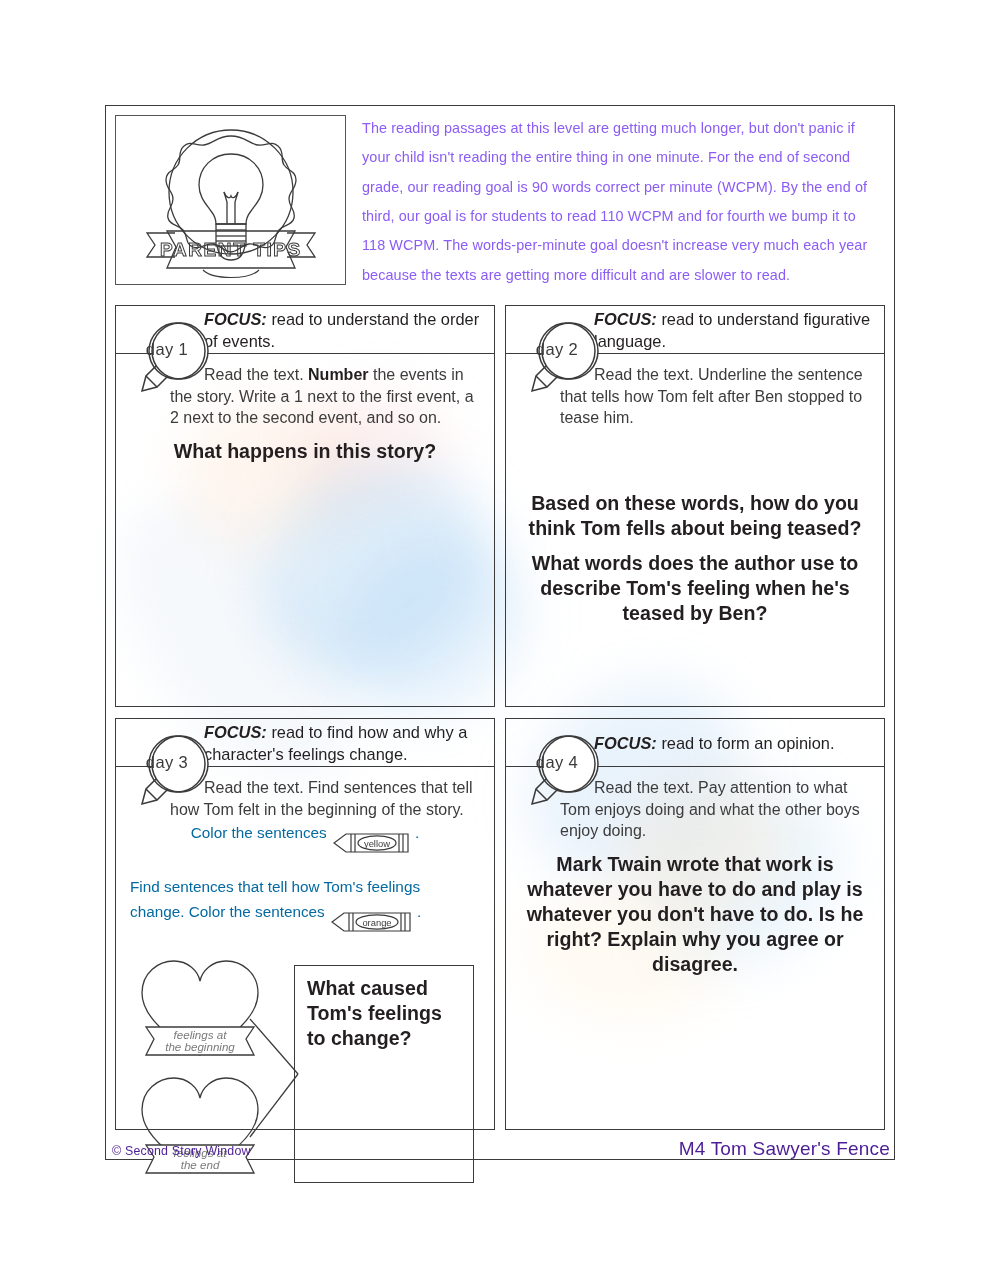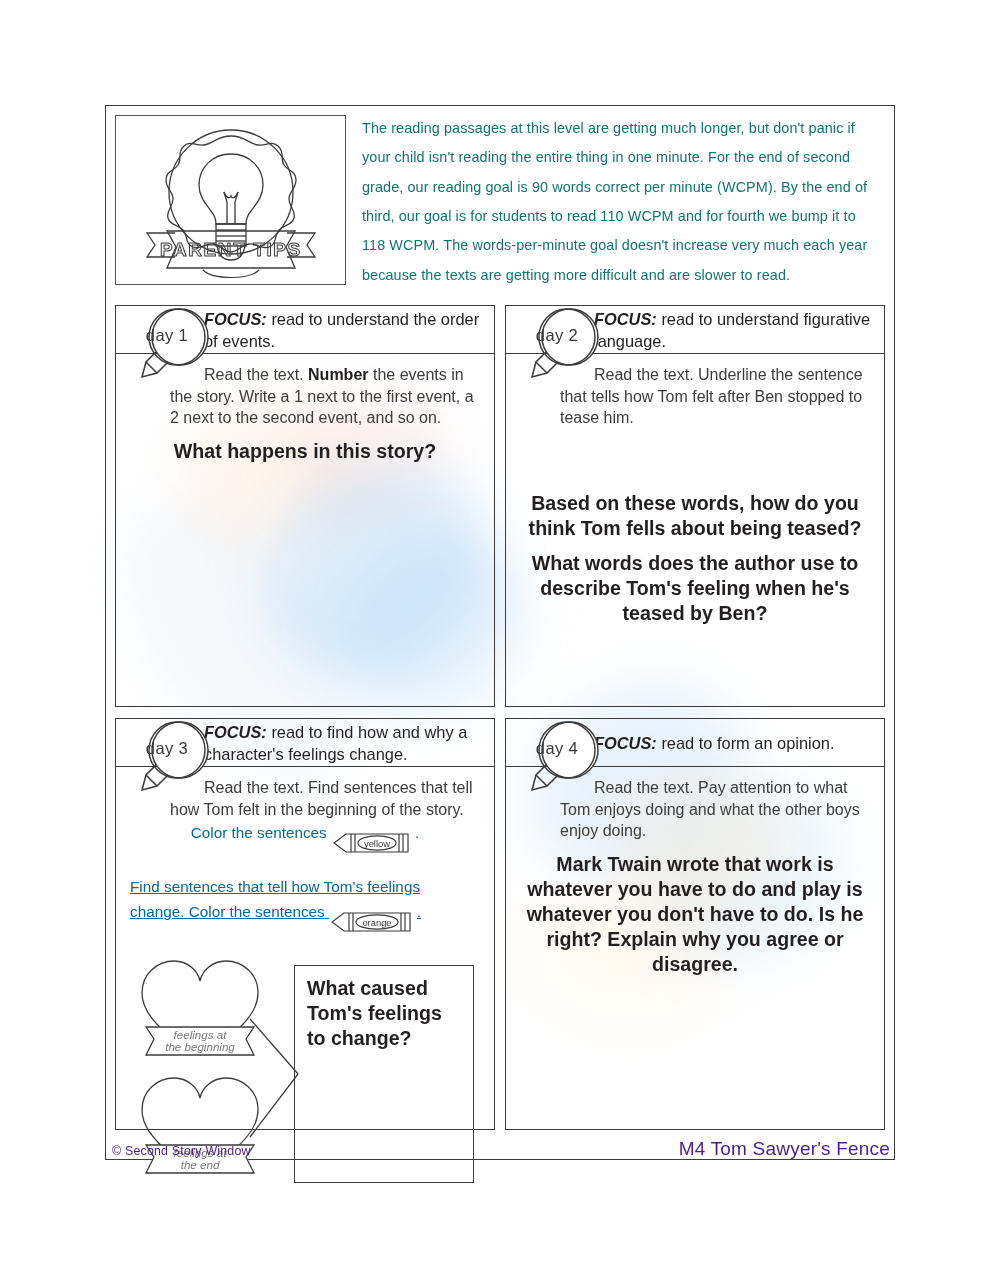--- a/index.html
+++ b/index.html
@@ -81,21 +81,21 @@
     margin: 10px 10px 10px 0;
     padding: 4px 14px 0 16px;
     box-sizing: border-box;
     display: flex;
     align-items: center;
   }
   #tips-paragraph {
     font-family: "Liberation Sans", sans-serif;
     font-size: 14.4px;
     line-height: 29.4px;
-    color: #0f766e;
+    color: #8b5cf6;
     letter-spacing: 0.1px;
     font-weight: 300;
   }
 
   
   .day-panel {
     position: absolute;
     border: 1.3px solid #3b3b3b;
     box-sizing: border-box;
     background: transparent;
@@ -121,21 +121,21 @@
     line-height: 22px;
     color: #231f20;
     font-weight: 400;
   }
   .day-focus .focus-word { font-weight: 700; font-style: italic; }
 
   
   .magnifier {
     position: absolute;
     left: 16px;
-    top: 0;
+    top: 14px;
     width: 92px;
     height: 92px;
     z-index: 6;
     pointer-events: none;
   }
   .magnifier .day-label {
     position: absolute;
     left: 0; top: 0;
     width: 70px;
     height: 58px;
@@ -176,21 +176,21 @@
   .color-line {
     font-size: 15.3px;
     line-height: 25.5px;
     color: #0369a1;
     display: flex;
     align-items: flex-start;
     justify-content: center;
     flex-wrap: nowrap;
     white-space: nowrap;
   }
-  .color-line.left-align { justify-content: flex-start; text-decoration: underline; }
+  .color-line.left-align { justify-content: flex-start; }
   .crayon { display: inline-block; vertical-align: middle; margin: 12px 1px; }
 
   
   #hearts-area {
     position: relative;
     margin-top: 4px;
     height: 232px;
   }
   #hearts-svg { position: absolute; left: 0; top: 0; }
   #cause-box {

